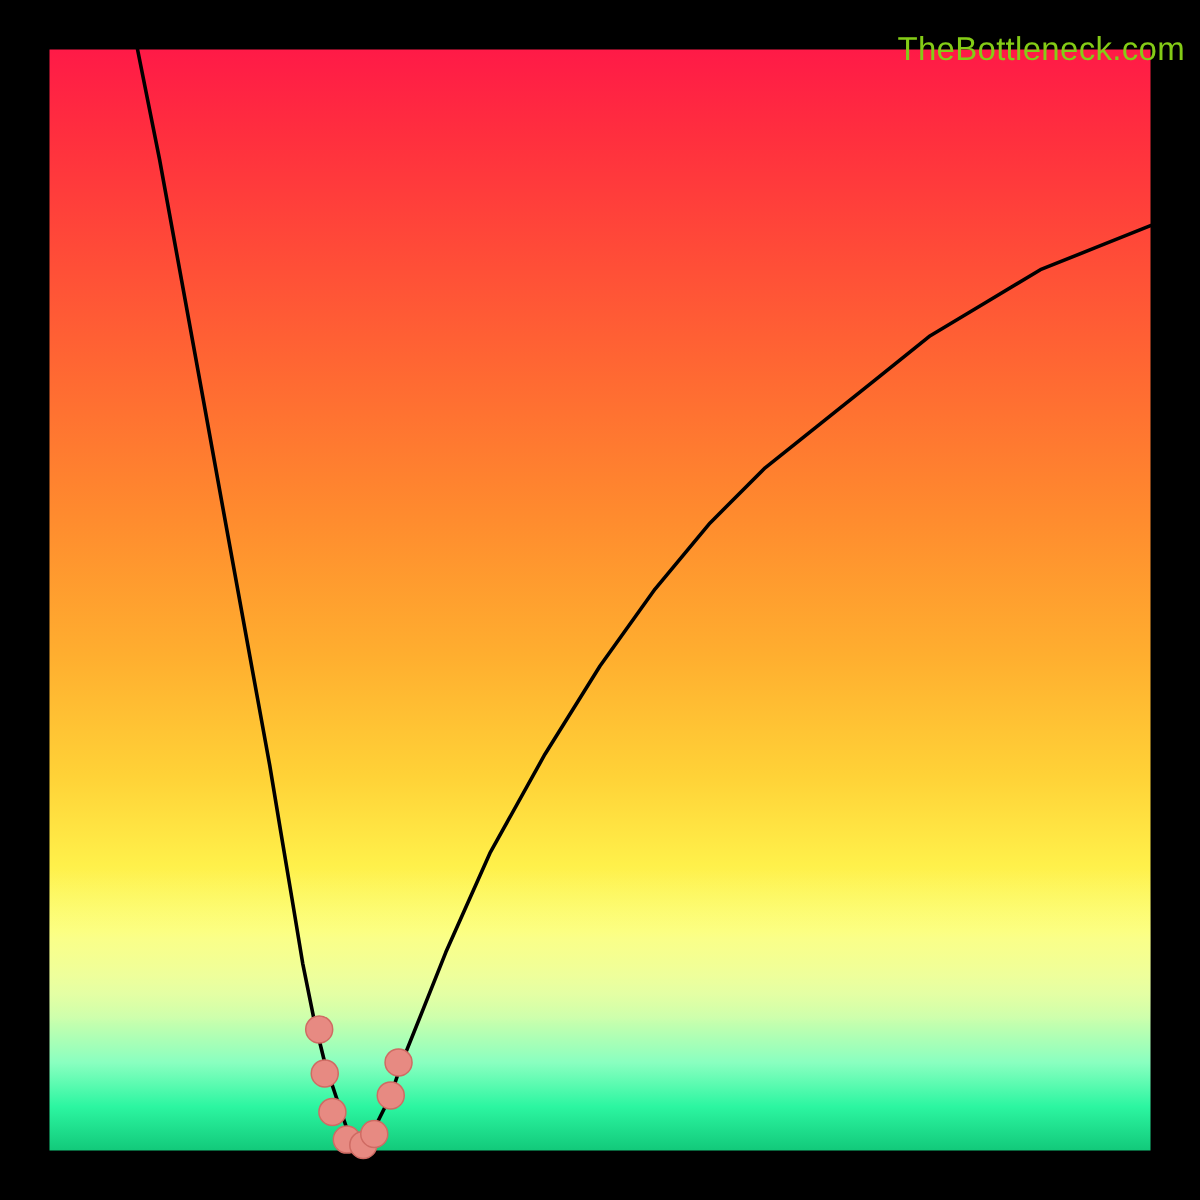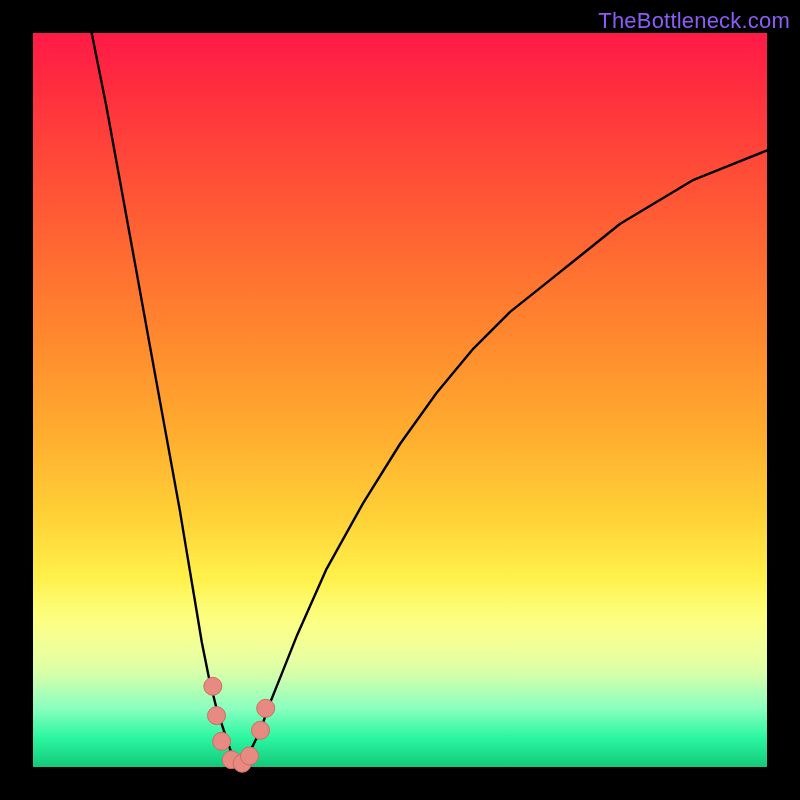--- a/index.html
+++ b/index.html
@@ -55,23 +55,23 @@
       to bottom,
       rgba(255,255,160,0.0) 0%,
       rgba(255,255,180,0.35) 45%,
       rgba(255,255,190,0.25) 80%,
       rgba(255,255,190,0.0) 100%
     );
     pointer-events: none;
   }
   .watermark {
     position: absolute;
-    top: 8px;
+    top: 20px;
     right: 10px;
-    color: #8b5cf6;
+    color: #84cc16;
     font-size: 22px;
     font-weight: 500;
     letter-spacing: 0.2px;
     user-select: none;
   }
   svg.curve {
     position: absolute;
     left: 0;
     top: 0;
     width: 734px;

